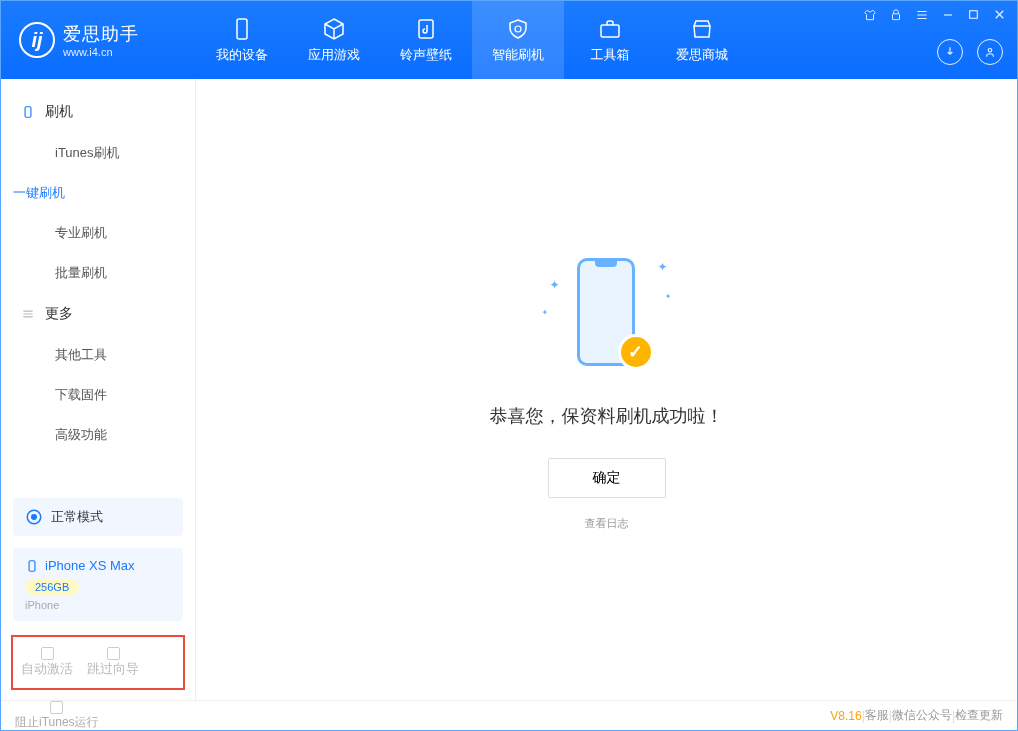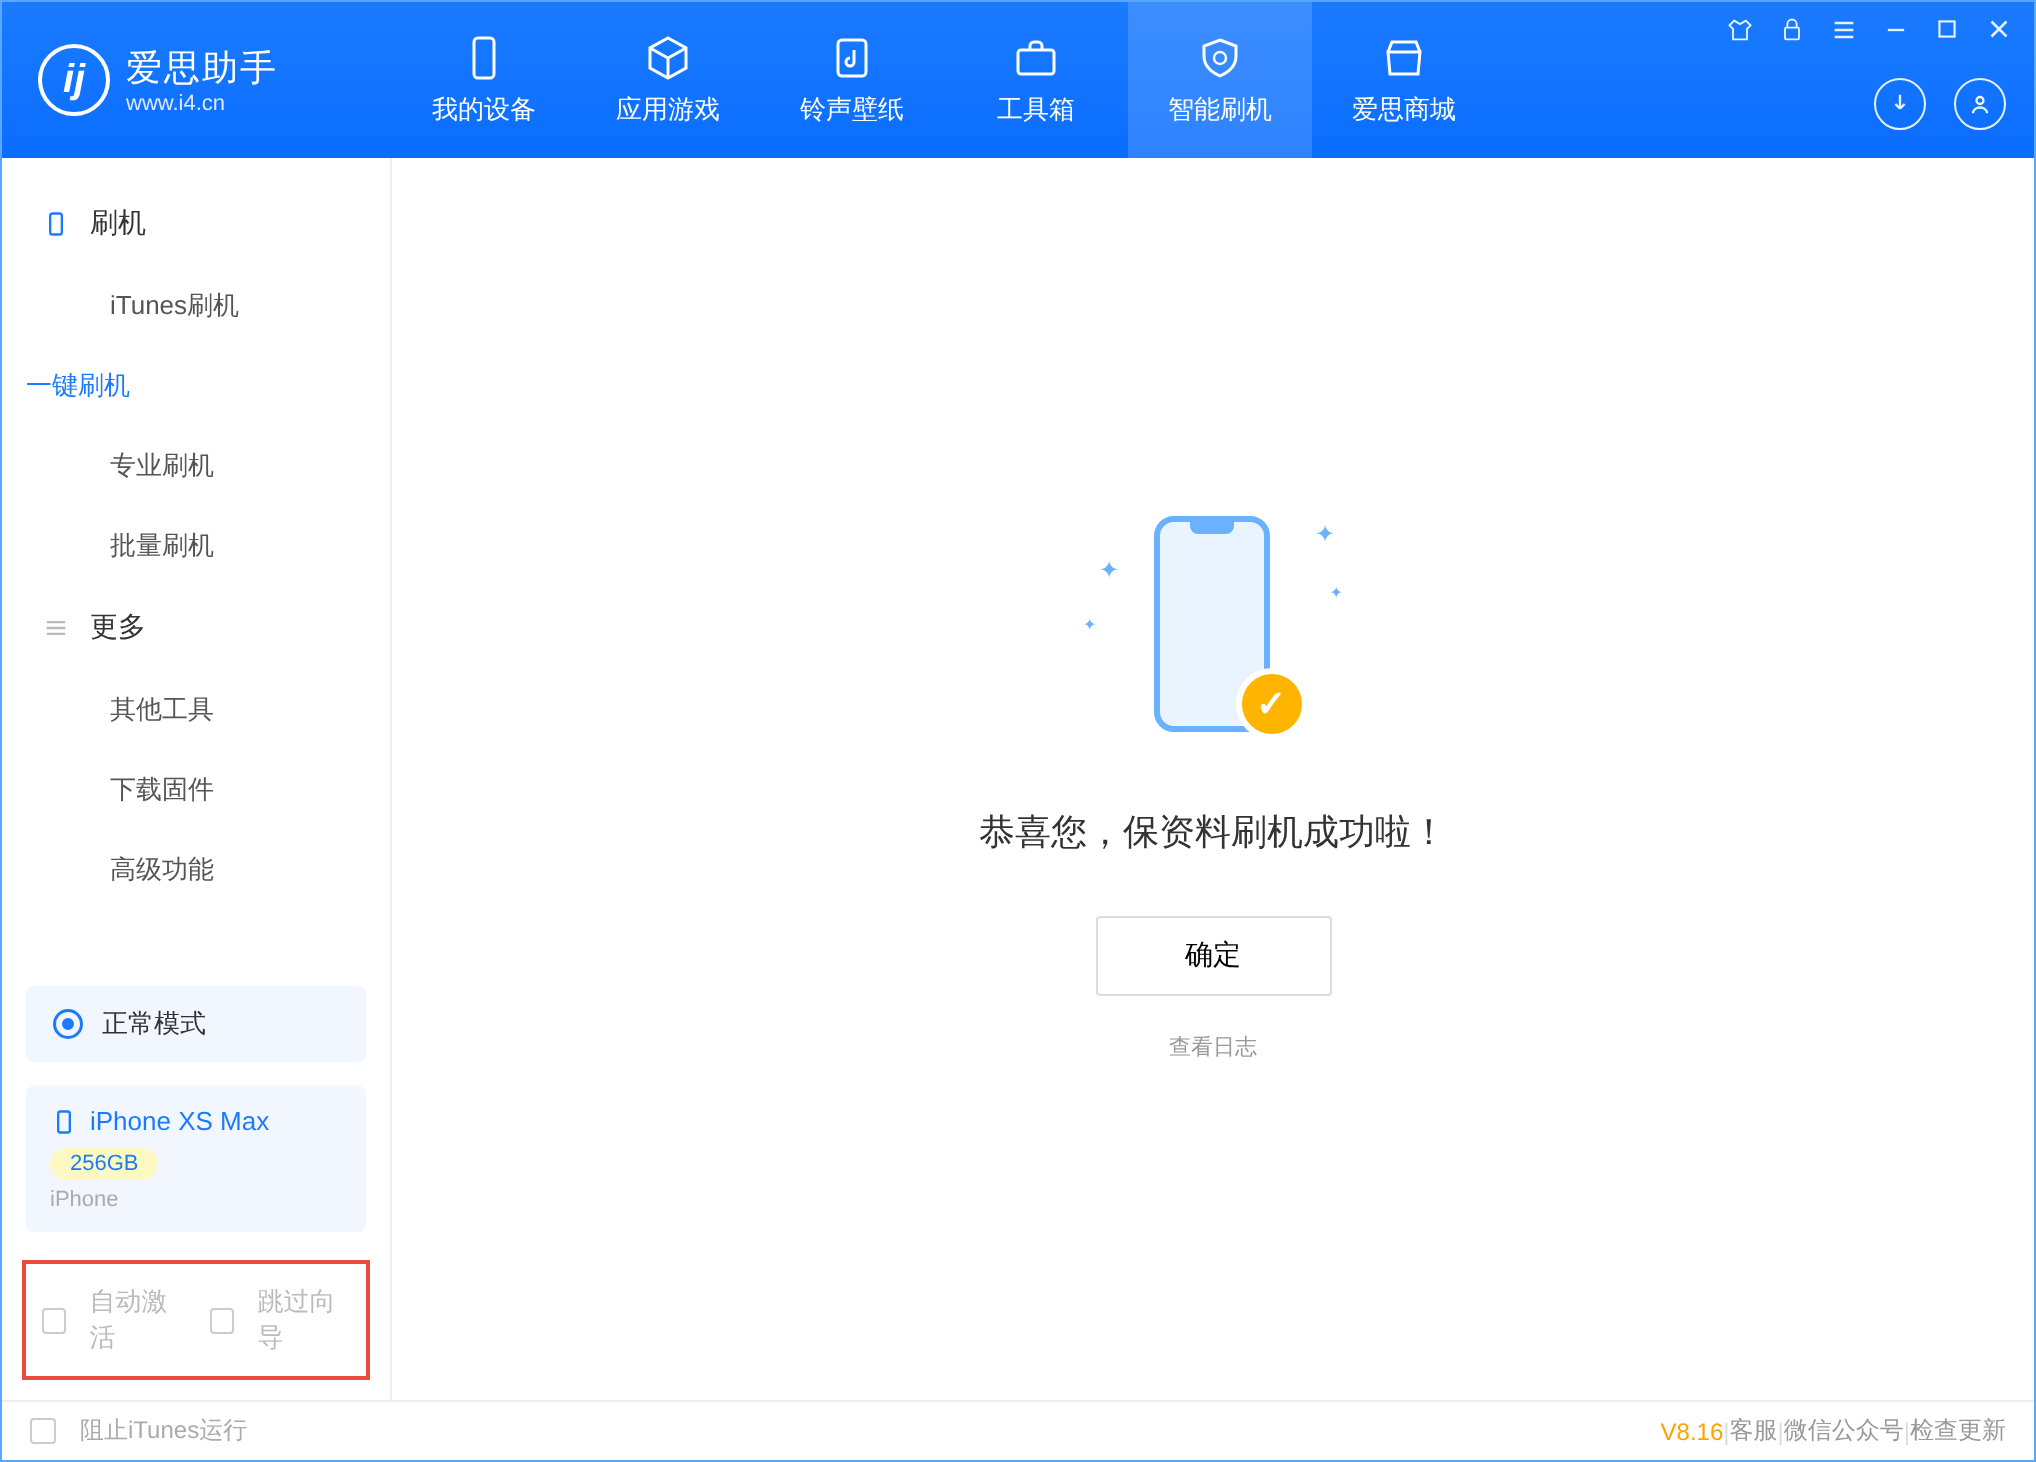--- a/index.html
+++ b/index.html
@@ -27,21 +27,21 @@
 .side-scroll { flex: 1; overflow: auto; padding-top: 12px; }
 .side-group { font-size: 14px; color: #333; padding: 12px 20px; display: flex; align-items: center; gap: 10px; }
 .side-item { font-size: 13px; color: #555; padding: 11px 20px 11px 54px; cursor: pointer; }
 .side-item.active { color: #1b7bff; padding-left: 12px; }
 .mode-box, .device-box { margin: 6px 12px; background: #f1f6ff; border-radius: 4px; padding: 10px 12px; font-size: 13px; }
 .mode-box { display: flex; align-items: center; gap: 8px; color: #333; }
 .device-box .name { color: #1b7bff; font-weight: 500; display: flex; align-items: center; gap: 6px; }
 .device-box .badge { display: inline-block; background: #fef9c3; color: #1b7bff; border-radius: 10px; padding: 2px 10px; font-size: 11px; margin-top: 6px; }
 .device-box .type { color: #aaa; font-size: 11px; margin-top: 4px; }
 .checks-row { border: 2px solid #e74c3c; margin: 8px 10px 10px; padding: 10px 8px; display: flex; gap: 14px; font-size: 13px; color: #bbb; }
-.cb { display: inline-flex; align-items: center; gap: 12px; cursor: pointer; }
+.cb { display: inline-flex; align-items: center; gap: 0; cursor: pointer; flex-direction: column; }
 .cb-box { width: 13px; height: 13px; border: 1px solid #ccc; border-radius: 2px; }
 
 .main { flex: 1; display: flex; flex-direction: column; align-items: center; justify-content: center; }
 .phone-illustration { position: relative; width: 130px; height: 130px; margin-bottom: 26px; }
 .sparkle { position: absolute; color: #6ab2ff; font-size: 12px; }
 .phone-body { position: absolute; left: 35px; top: 10px; width: 58px; height: 108px; border: 3px solid #6ab2ff; border-radius: 10px; background: #eaf4ff; }
 .phone-notch { position: absolute; top: 0; left: 50%; transform: translateX(-50%); width: 22px; height: 6px; background: #6ab2ff; border-radius: 0 0 4px 4px; }
 .check-badge { position: absolute; right: 18px; bottom: 8px; width: 36px; height: 36px; background: #ffb500; border-radius: 50%; border: 3px solid #fff; display: flex; align-items: center; justify-content: center; color: #fff; font-size: 18px; font-weight: bold; }
 .success-text { font-size: 18px; color: #333; margin-bottom: 30px; }
 .ok-btn { border: 1px solid #ddd; background: #fff; padding: 10px 44px; font-size: 14px; cursor: pointer; border-radius: 2px; margin-bottom: 18px; }
@@ -86,37 +86,37 @@
     </div>
     <div class="nav-tab">
       <span class="nav-icon">
           <svg viewBox="0 0 24 24">
             <rect x="5" y="3" width="14" height="18" rx="2" fill="none" stroke-width="1.5"></rect>
             <path d="M13 8v6a2 2 0 11-2-2" fill="none" stroke-width="1.5"></path>
           </svg>
         </span>
       <span>铃声壁纸</span>
     </div>
+    <div class="nav-tab active">
+      <span class="nav-icon">
+          <svg viewBox="0 0 24 24">
+            <path d="M12 3l8 3v5c0 5-3.5 8-8 10-4.5-2-8-5-8-10V6z" fill="none" stroke-width="1.5"></path>
+            <path d="M9 12a3 3 0 106 0 3 3 0 00-6 0" fill="none" stroke-width="1.2"></path>
+          </svg>
+        </span>
+      <span>智能刷机</span>
+    </div>
     <div class="nav-tab">
       <span class="nav-icon">
           <svg viewBox="0 0 24 24">
             <rect x="3" y="8" width="18" height="12" rx="1.5" fill="none" stroke-width="1.5"></rect>
             <path d="M9 8V6a2 2 0 012-2h2a2 2 0 012 2v2" fill="none" stroke-width="1.5"></path>
           </svg>
         </span>
       <span>工具箱</span>
-    </div>
-    <div class="nav-tab active">
-      <span class="nav-icon">
-          <svg viewBox="0 0 24 24">
-            <path d="M12 3l8 3v5c0 5-3.5 8-8 10-4.5-2-8-5-8-10V6z" fill="none" stroke-width="1.5"></path>
-            <path d="M9 12a3 3 0 106 0 3 3 0 00-6 0" fill="none" stroke-width="1.2"></path>
-          </svg>
-        </span>
-      <span>智能刷机</span>
     </div>
     <div class="nav-tab">
       <span class="nav-icon">
           <svg viewBox="0 0 24 24">
             <path d="M4 9h16l-1 11H5z M4 9l2-5h12l2 5" fill="none" stroke-width="1.5"></path>
           </svg>
         </span>
       <span>爱思商城</span>
     </div>
   </div>

